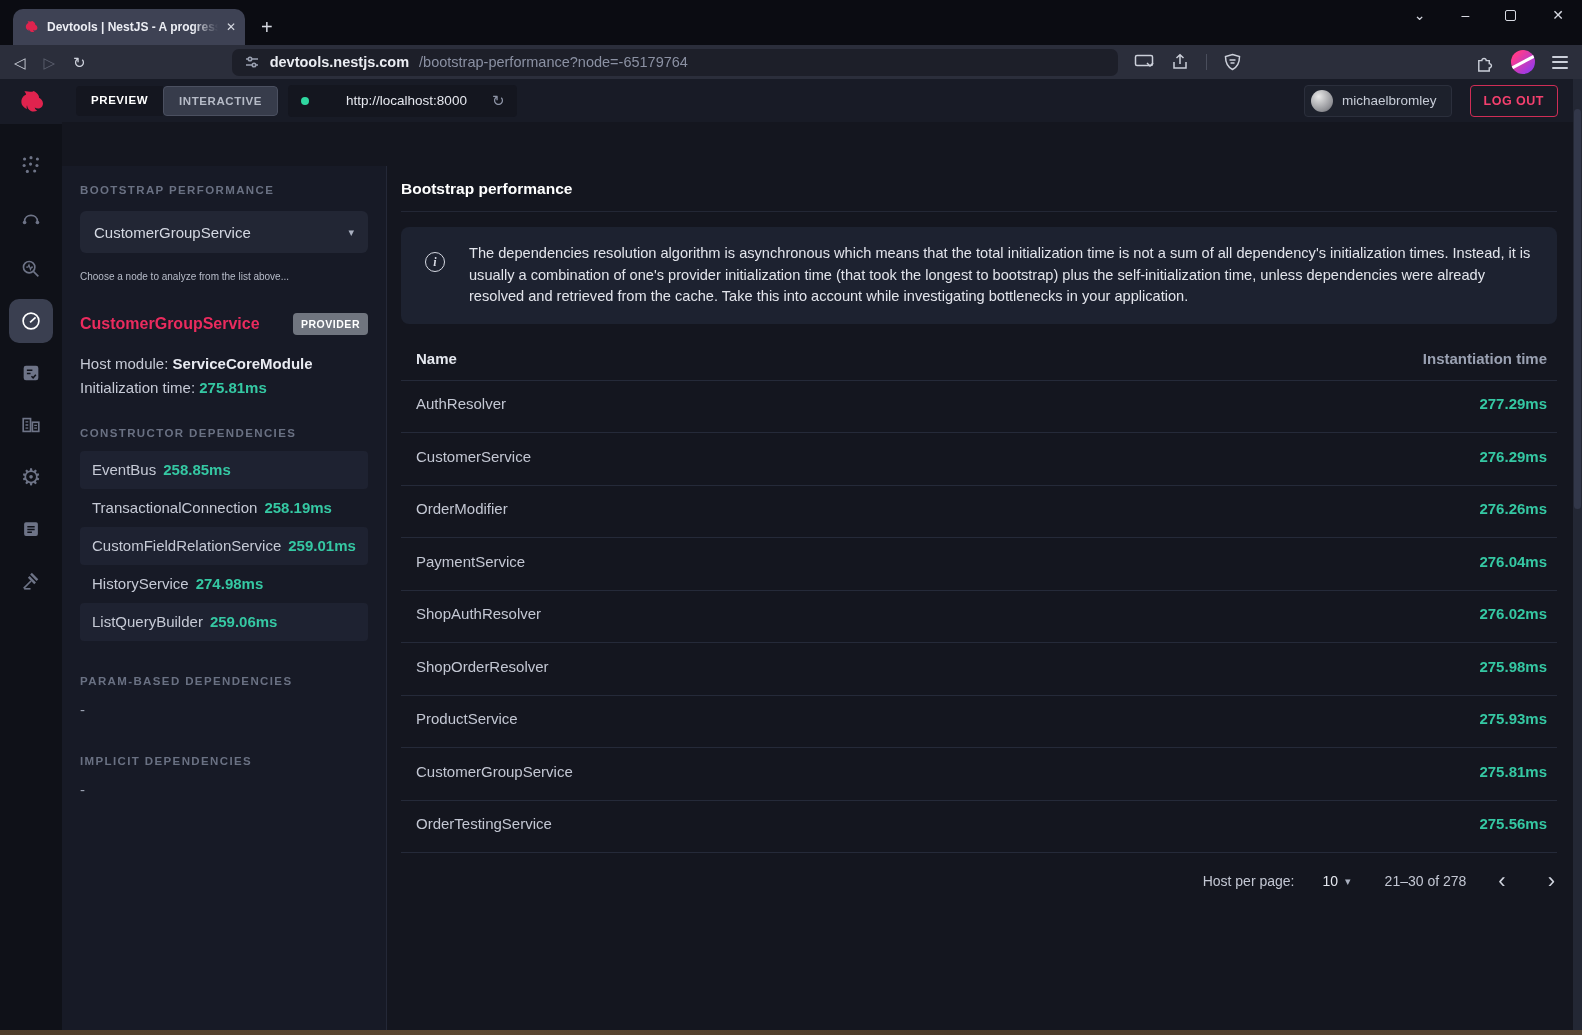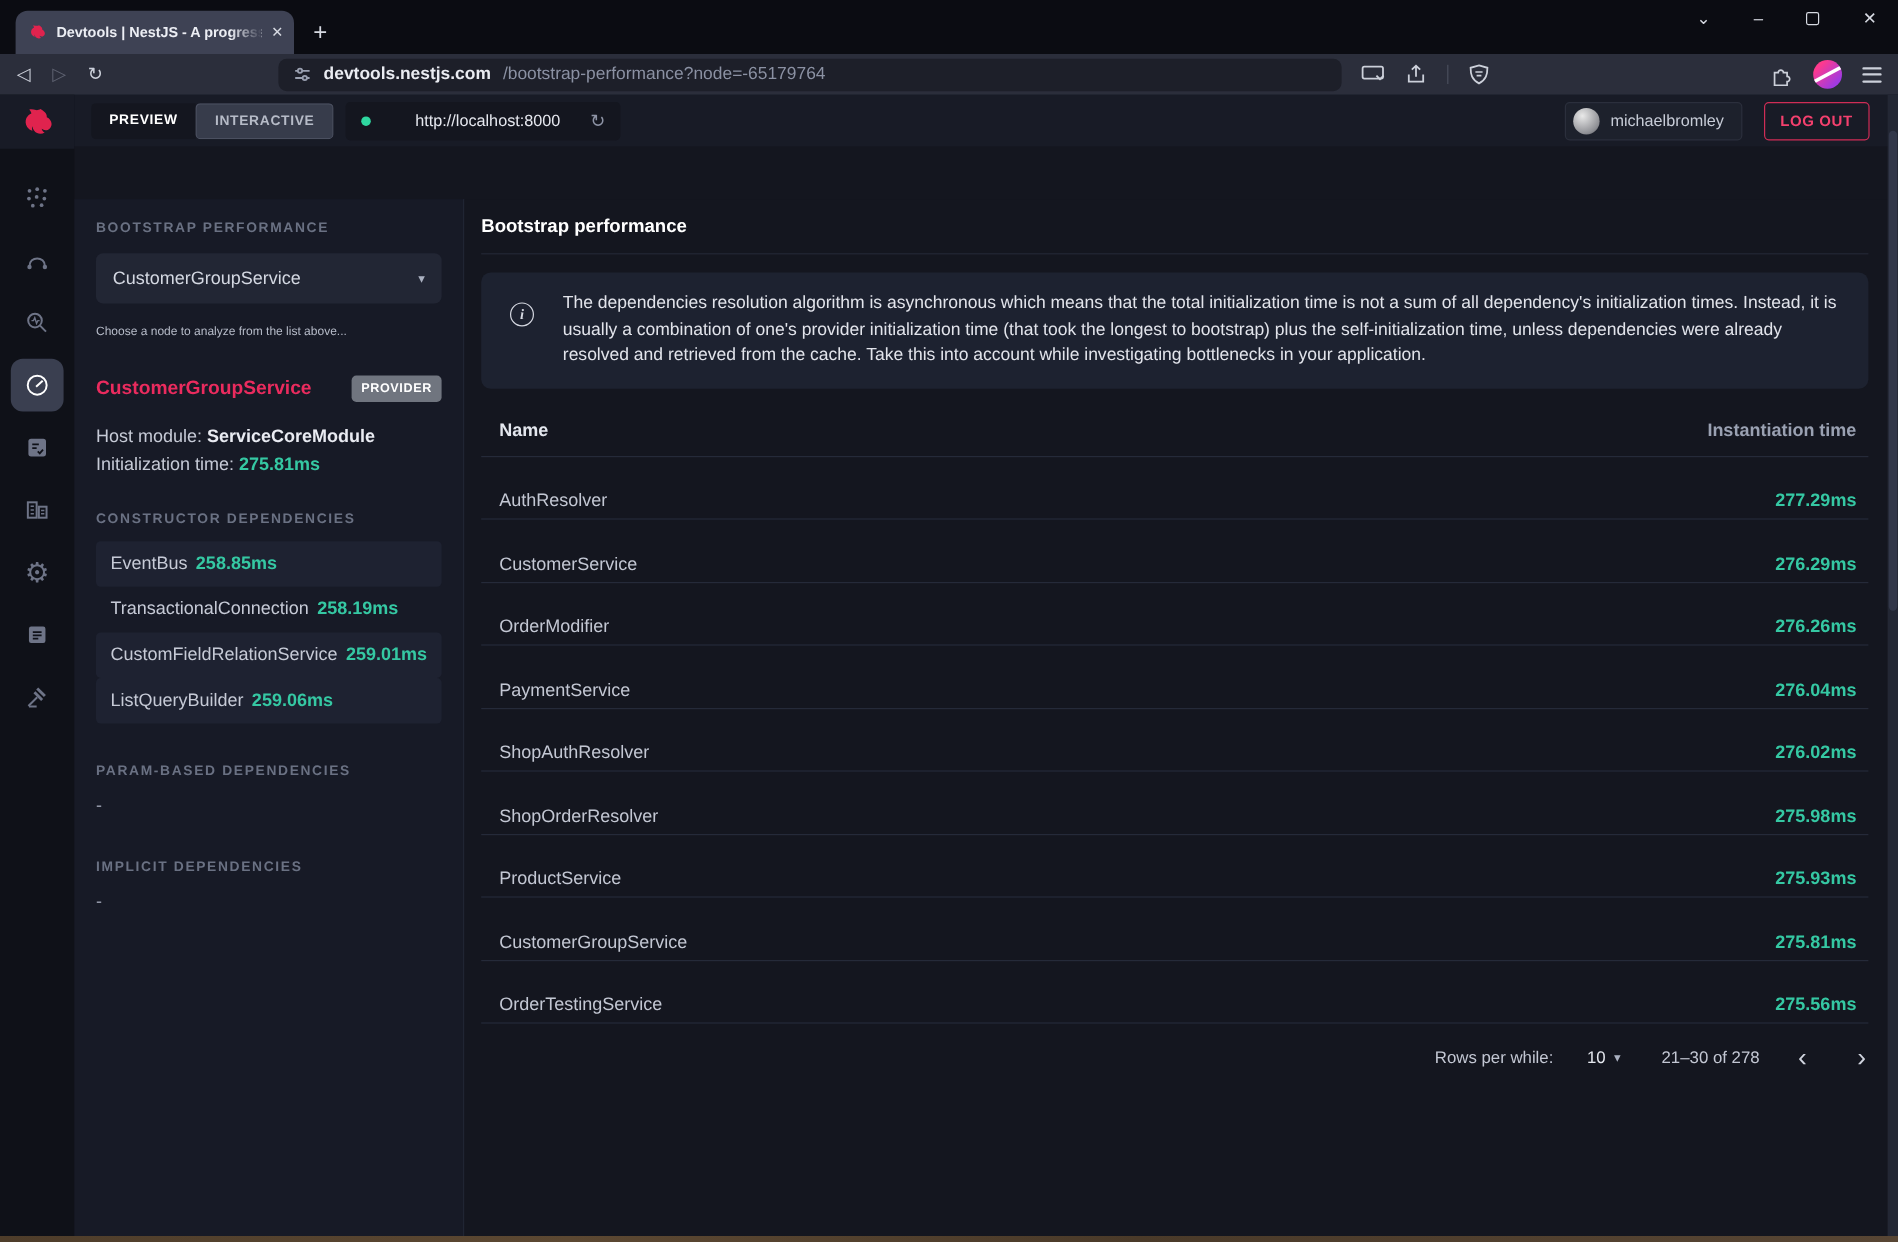--- a/index.html
+++ b/index.html
@@ -98,21 +98,21 @@
   .page-title { font-size:15.5px; font-weight:bold; color:#ffffff; padding-bottom:13px; border-bottom:1px solid #232735; }
   .info-box { margin-top:15px; background:#1d2230; border-radius:8px; padding:16px 24px; display:flex; gap:24px; align-items:flex-start; }
   .info-icon { flex:0 0 auto; margin-top:9px; width:20px; height:20px; border:1.6px solid #d6d9e2; border-radius:50%;
     color:#d6d9e2; display:flex; align-items:center; justify-content:center; font-size:12px; font-weight:bold;
     font-family:"Liberation Serif", serif; font-style:italic; }
   .info-text { font-size:14.6px; line-height:21.6px; color:#e2e4eb; }
   .perf-table { margin-top:13px; }
   .thead { display:flex; justify-content:space-between; align-items:center; padding:13px 10px 13px 15px; border-bottom:1px solid #252a39; }
   .th-name { font-size:15px; font-weight:bold; color:#e4e7ee; }
   .th-time { font-size:15px; font-weight:600; color:#9aa1b2; }
-  .trow { display:flex; justify-content:space-between; align-items:flex-end; height:52.5px; padding:0 10px 6px 15px; border-bottom:1px solid #252a39; }
+  .trow { display:flex; justify-content:space-between; align-items:center; height:52.5px; padding:0 10px 6px 15px; border-bottom:1px solid #252a39; }
   .td-name { font-size:15px; color:#c3c7d3; }
   .td-time { font-size:15px; font-weight:bold; color:#35c8a3; }
   .pagination { display:flex; align-items:center; justify-content:flex-end; gap:28px; padding:17px 2px; }
   .pg-label { font-size:14px; color:#c3c7d3; }
   .pg-select { display:flex; align-items:center; gap:7px; font-size:14px; color:#e4e7ee; }
   .pg-range { font-size:14px; color:#c3c7d3; margin-left:6px; }
   .pg-nav { display:flex; align-items:center; gap:42px; margin-left:4px; }
   .pg-chev { font-size:22px; line-height:1; color:#d0d4de; }
   
   .scrollbar { position:absolute; right:0; top:79px; width:9px; height:951px; background:#232734; }
@@ -324,20 +324,24 @@
                 <span class="t-val">258.85ms</span>
               </div>
             <div class="dep-item">
                 <span>TransactionalConnection</span>
                 <span class="t-val">258.19ms</span>
               </div>
             <div class="dep-item alt">
                 <span>CustomFieldRelationService</span>
                 <span class="t-val">259.01ms</span>
               </div>
+            <div class="dep-item">
+                <span>HistoryService</span>
+                <span class="t-val">274.98ms</span>
+              </div>
             <div class="dep-item alt">
                 <span>ListQueryBuilder</span>
                 <span class="t-val">259.06ms</span>
               </div>
           </div>
 
           <div class="section-label" style="margin-top:34px">PARAM-BASED DEPENDENCIES</div>
           <div class="dash">-</div>
 
           <div class="section-label" style="margin-top:37px">IMPLICIT DEPENDENCIES</div>
@@ -389,21 +393,21 @@
                 <span class="td-name">CustomerGroupService</span>
                 <span class="td-time">275.81ms</span>
               </div>
             <div class="trow">
                 <span class="td-name">OrderTestingService</span>
                 <span class="td-time">275.56ms</span>
               </div>
           </div>
 
           <div class="pagination">
-            <span class="pg-label">Rows per while:</span>
+            <span class="pg-label">Host per page:</span>
             <span class="pg-select">
               <span>10</span>
               <span class="caret">▾</span>
             </span>
             <span class="pg-range">21–30 of 278</span>
             <span class="pg-nav">
               <span class="pg-chev">‹</span>
               <span class="pg-chev">›</span>
             </span>
           </div>

